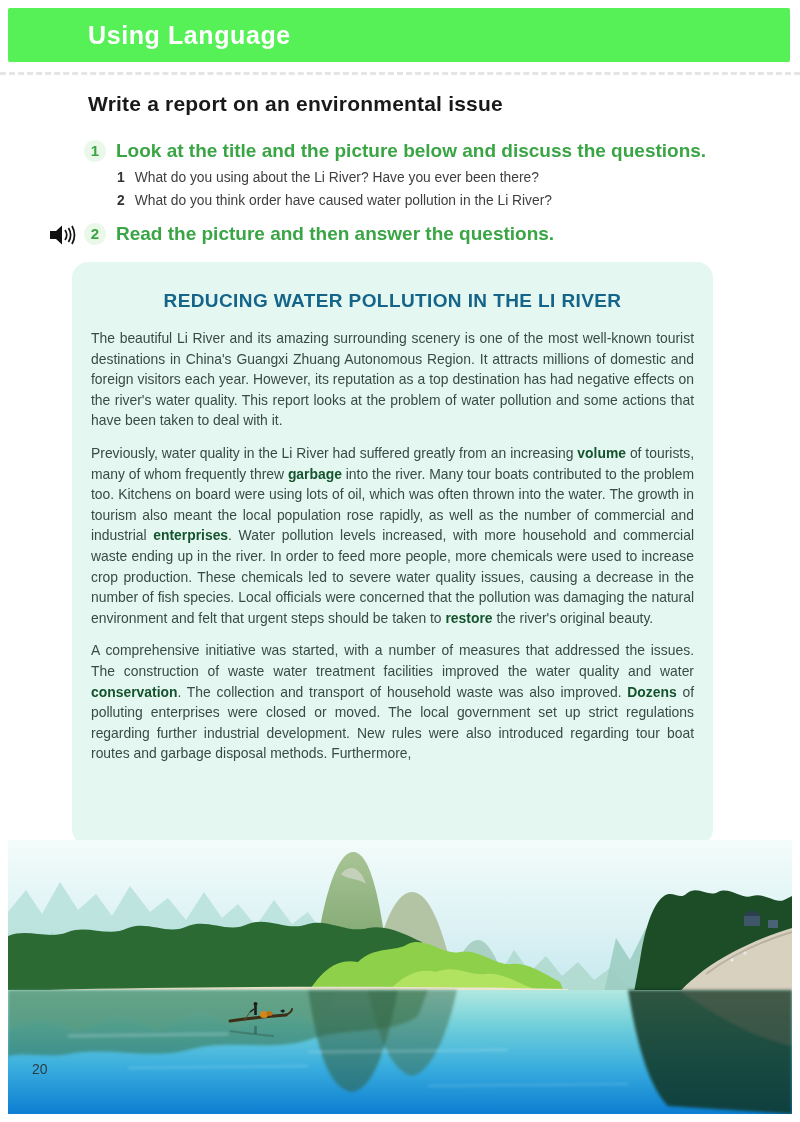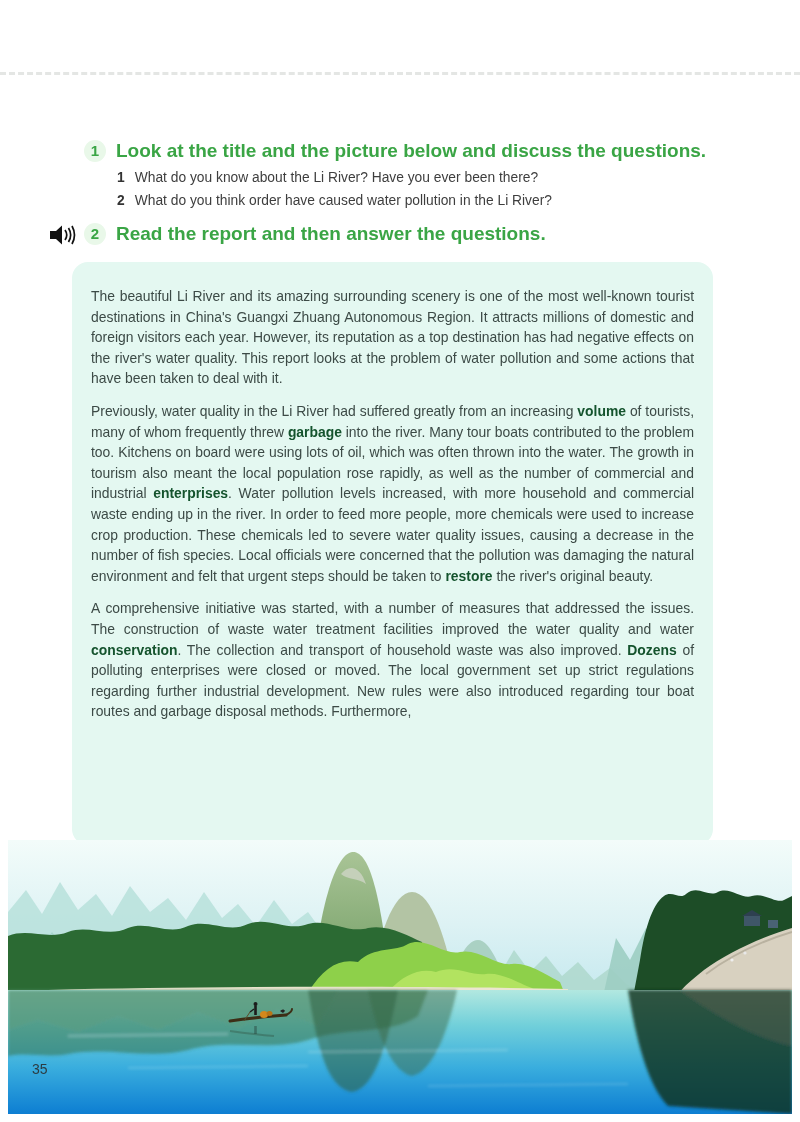--- a/index.html
+++ b/index.html
@@ -56,51 +56,56 @@
   .page-number {
     position:absolute; left:32px; top:1061px; z-index:3;
     color:#2c3c42; font-size:14px;
   }
 </style>
 </head>
 <body>
 
 <div class="page">
 
+  <header class="banner">
+    <span class="banner-title">Using Language</span>
+  </header>
 
   <div class="perforation"></div>
 
+  <h1 class="page-heading">Write a report on an environmental issue</h1>
 
   <div class="ex-row" style="top:140px;">
     <span class="num-badge">1</span>
     <span class="instruction">Look at the title and the picture below and discuss the questions.</span>
   </div>
   <div class="q-row" style="top:168px;">
     <span class="q-num">1</span>
-    <span class="q-text">What do you know about the Li River? Have you ever been there?</span>
+    <span class="q-text">What do you using about the Li River? Have you ever been there?</span>
   </div>
   <div class="q-row" style="top:191px;">
     <span class="q-num">2</span>
     <span class="q-text">What do you think order have caused water pollution in the Li River?</span>
   </div>
 
   <span class="audio-icon">
     <svg width="27" height="20" viewBox="0 0 27 20">
       <polygon points="0,6 6,6 12,0.5 12,19.5 6,14 0,14" fill="#111"></polygon>
       <path d="M15,5 Q18.5,10 15,15" stroke="#111" stroke-width="1.7" fill="none"></path>
       <path d="M18.5,3 Q22.8,10 18.5,17" stroke="#111" stroke-width="1.7" fill="none"></path>
       <path d="M22,1 Q27,10 22,19" stroke="#111" stroke-width="1.7" fill="none"></path>
     </svg>
   </span>
   <div class="ex-row" style="top:223px;">
     <span class="num-badge">2</span>
-    <span class="instruction">Read the report and then answer the questions.</span>
+    <span class="instruction">Read the picture and then answer the questions.</span>
   </div>
 
   <section class="report-box">
+    <h2 class="report-title">REDUCING WATER POLLUTION IN THE LI RIVER</h2>
     <p><span>The beautiful Li River and its amazing surrounding scenery is one of the most well-known tourist destinations in China's Guangxi Zhuang Autonomous Region. It attracts millions of domestic and foreign visitors each year. However, its reputation as a top destination has had negative effects on the river's water quality. This report looks at the problem of water pollution and some actions that have been taken to deal with it.</span></p>
     <p><span>Previously, water quality in the Li River had suffered greatly from an increasing </span><b>volume</b><span> of tourists, many of whom frequently threw </span><b>garbage</b><span> into the river. Many tour boats contributed to the problem too. Kitchens on board were using lots of oil, which was often thrown into the water. The growth in tourism also meant the local population rose rapidly, as well as the number of commercial and industrial </span><b>enterprises</b><span>. Water pollution levels increased, with more household and commercial waste ending up in the river. In order to feed more people, more chemicals were used to increase crop production. These chemicals led to severe water quality issues, causing a decrease in the number of fish species. Local officials were concerned that the pollution was damaging the natural environment and felt that urgent steps should be taken to </span><b>restore</b><span> the river's original beauty.</span></p>
     <p><span>A comprehensive initiative was started, with a number of measures that addressed the issues. The construction of waste water treatment facilities improved the water quality and water </span><b>conservation</b><span>. The collection and transport of household waste was also improved. </span><b>Dozens</b><span> of polluting enterprises were closed or moved. The local government set up strict regulations regarding further industrial development. New rules were also introduced regarding tour boat routes and garbage disposal methods. Furthermore,</span></p>
   </section>
 
   <div class="photo">
     <svg width="784" height="274" viewBox="0 0 784 274" preserveAspectRatio="none">
       <defs>
         <linearGradient id="sky" x1="0" y1="0" x2="0" y2="1">
           <stop offset="0%" stop-color="#f3fcfa"></stop>
@@ -188,15 +193,15 @@
         <path d="M20,7 L14,16" stroke="#5a4a2a" stroke-width="1"></path>
         <ellipse cx="34" cy="9.5" rx="4" ry="3.5" fill="#d4881c"></ellipse>
         <ellipse cx="39.5" cy="8.5" rx="3" ry="2.5" fill="#b87416"></ellipse>
         <path d="M50,6 C52,4 54,4 55,6 L53,8 Z" fill="#222"></path>
         <path d="M0,26 C14,28 30,30 44,31" stroke="#2d4a3a" stroke-width="2" fill="none" opacity="0.35"></path>
         <rect x="24.2" y="21" width="2.6" height="8" fill="#26413a" opacity="0.45"></rect>
       </g>
     </svg>
   </div>
 
-  <span class="page-number">35</span>
+  <span class="page-number">20</span>
 
 </div>
 
 </body></html>

